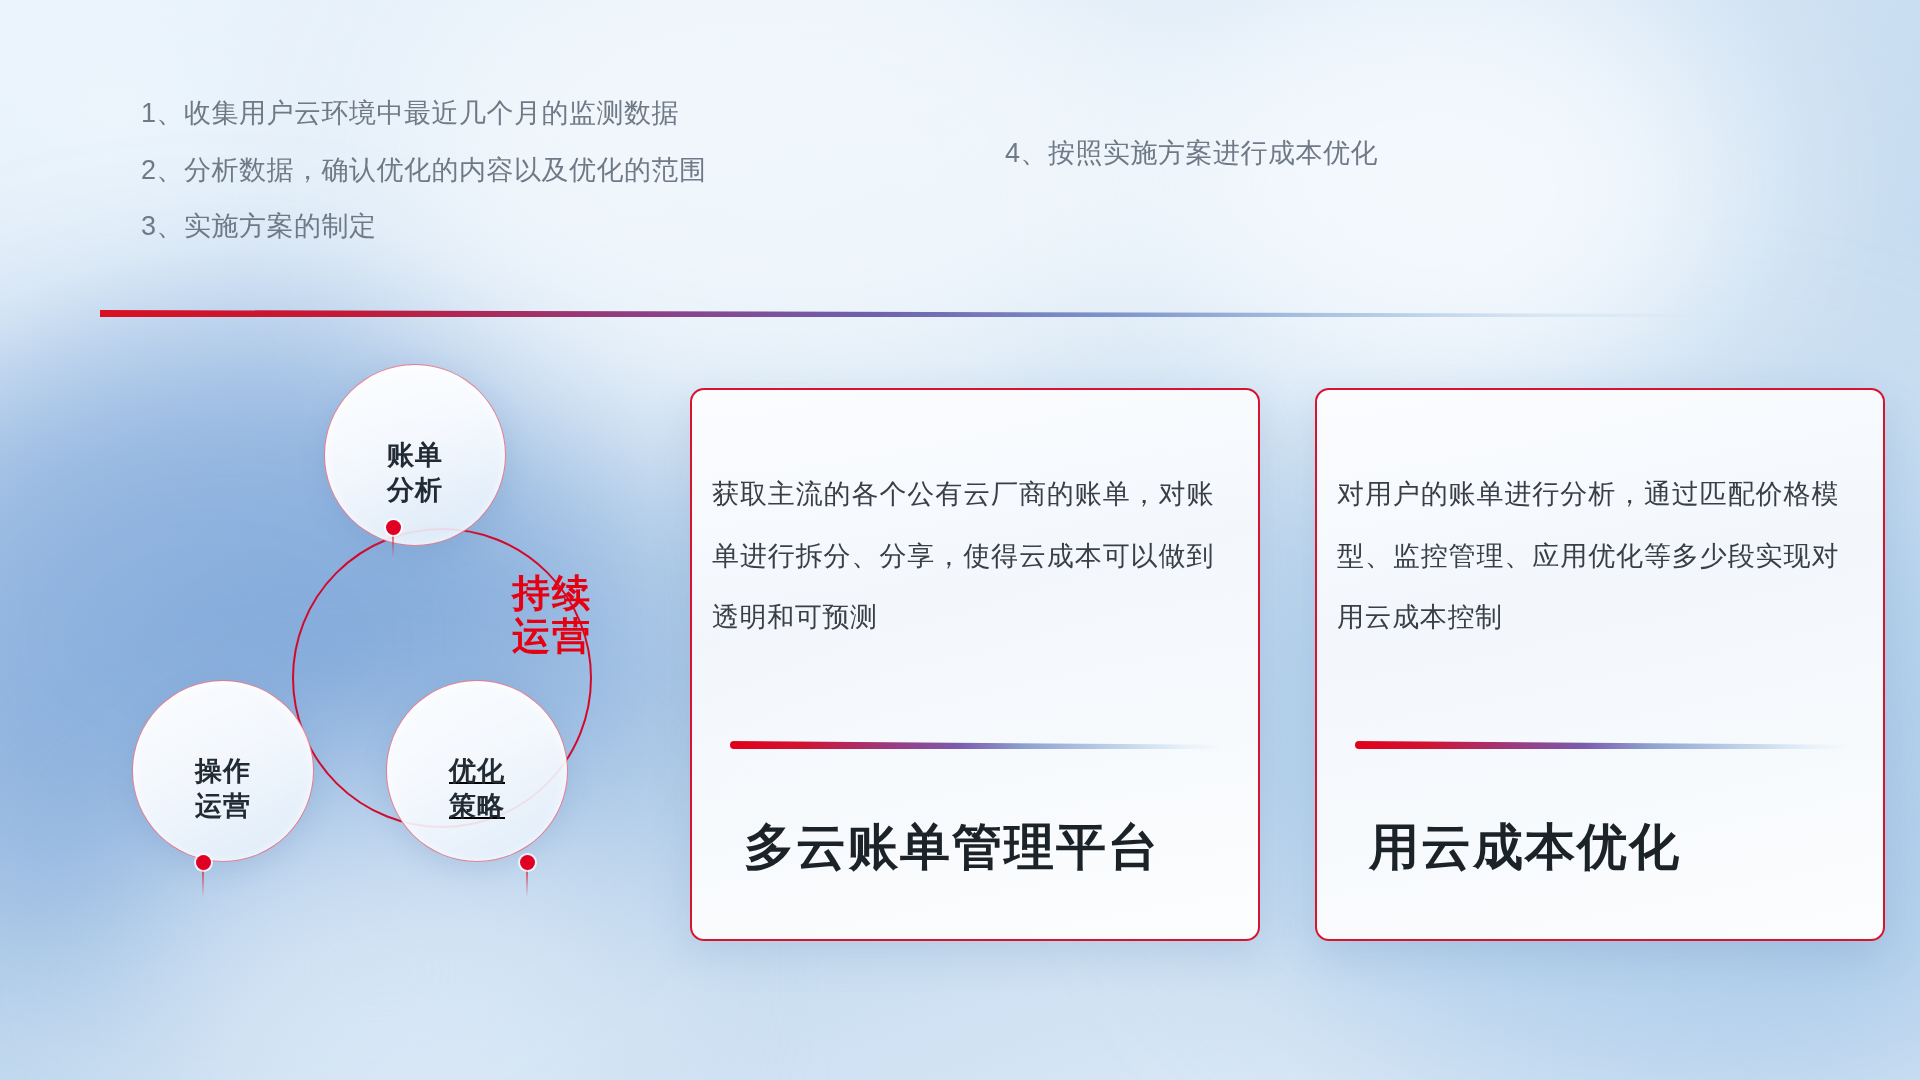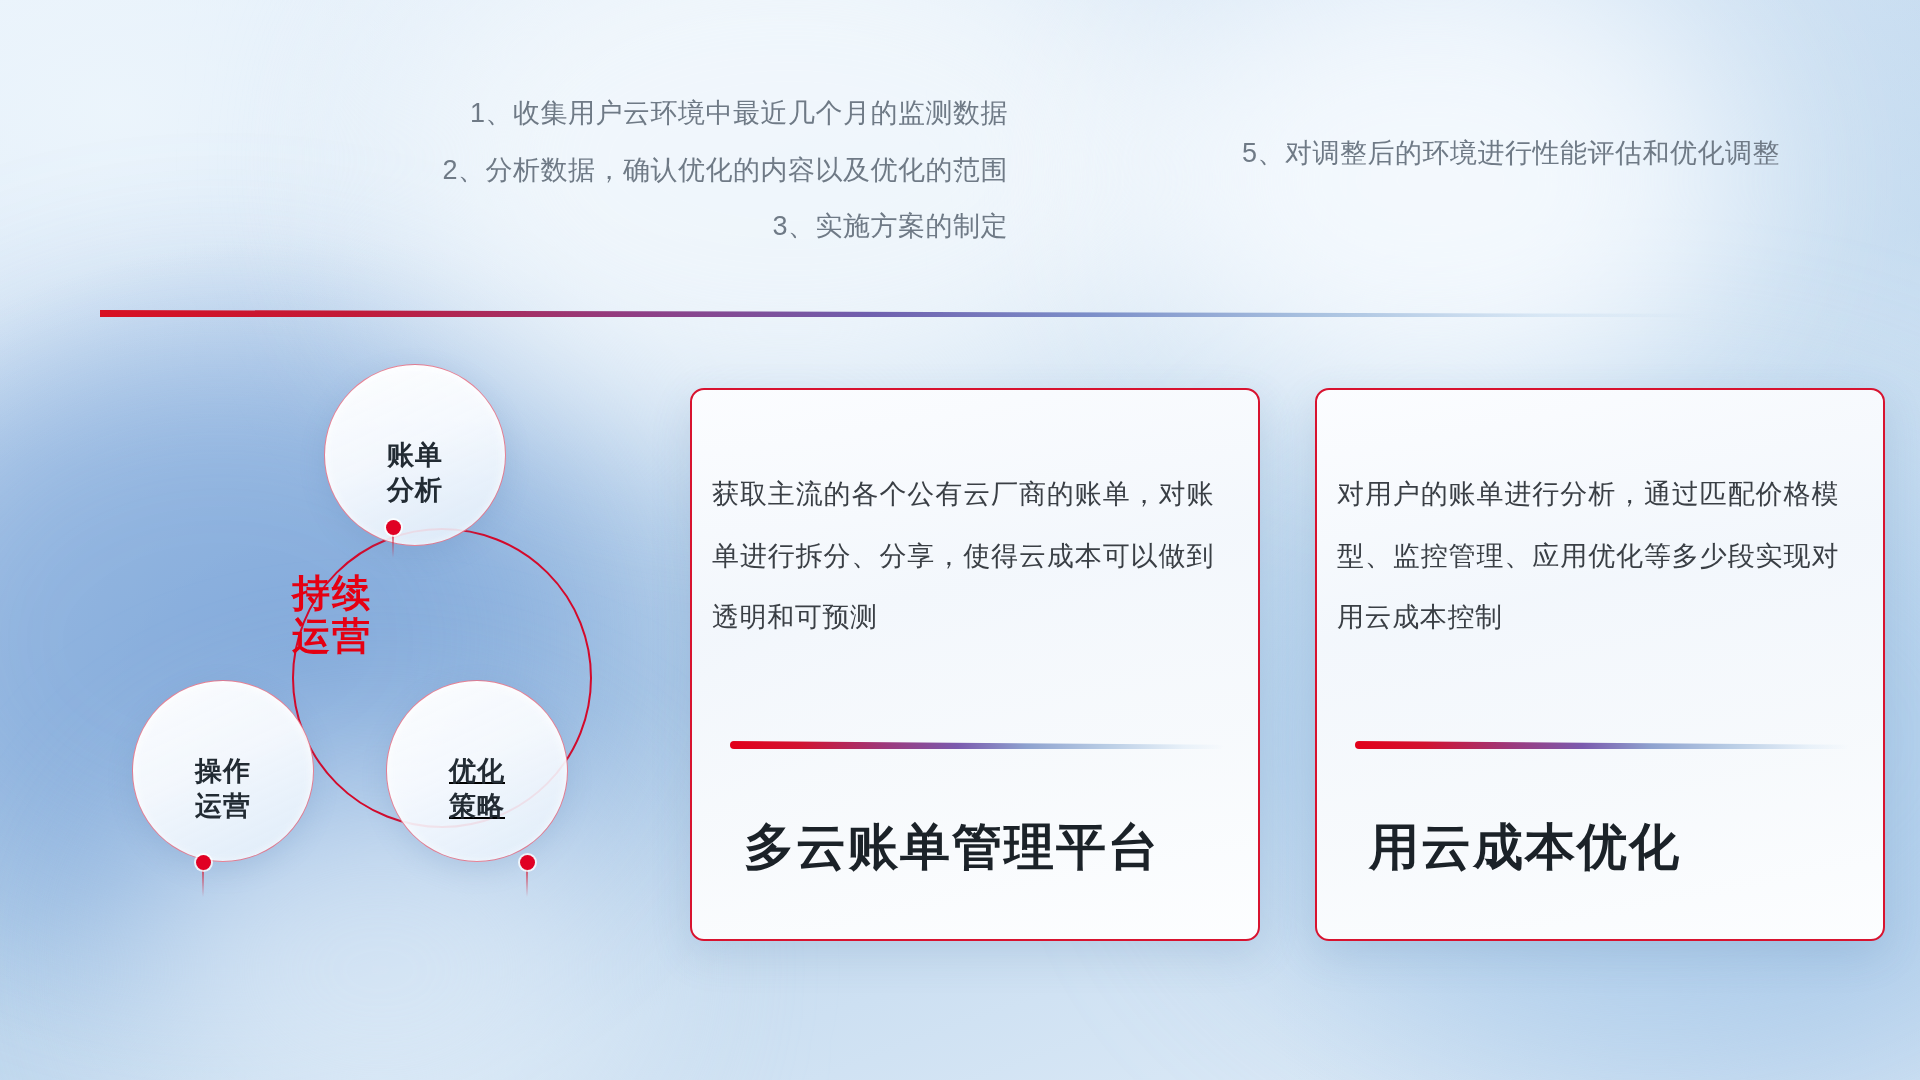--- a/index.html
+++ b/index.html
@@ -29,25 +29,24 @@
   .blob.b1 { width: 760px; height: 620px; left: -160px; top: 330px; background: rgba(105,150,210,0.45); }
   .blob.b2 { width: 820px; height: 560px; left: 380px; top: -120px; background: rgba(244,249,253,0.85); }
   .blob.b3 { width: 900px; height: 640px; right: -180px; top: 420px; background: rgba(160,196,231,0.55); }
   .blob.b4 { width: 620px; height: 480px; right: 180px; top: -60px; background: rgba(250,252,255,0.8); }
   .blob.b5 { width: 520px; height: 420px; left: 120px; top: 760px; background: rgba(228,240,250,0.7); }
 
   
   .steps {
     position: absolute;
     top: 96px;
-    left: 148px;
+    left: 141px;
     width: 1640px;
     display: flex;
-    gap: 12px;
-    text-align: right;
+    gap: 4px;
   }
   .steps-col { display: flex; flex-direction: column; }
   .steps-col.left  { width: 860px; gap: 22px; padding-top: 0; }
   .steps-col.right { width: 760px; gap: 22px; padding-top: 40px; }
 
   .step-line {
     font-size: 27px;
     line-height: 1.28;
     color: #6f7a86;
     letter-spacing: 0.5px;
@@ -114,21 +113,21 @@
   }
   .bubble.top    { left: 224px; top: 14px;  width: 182px; height: 182px; }
   .bubble.left   { left: 32px;  top: 330px; width: 182px; height: 182px; }
   .bubble.right  { left: 286px; top: 330px; width: 182px; height: 182px; text-decoration: underline; }
 
   .center-label {
     position: absolute;
     left: 192px;
     top: 222px;
     width: 300px;
-    text-align: left;
+    text-align: right;
     font-size: 38px;
     font-weight: 800;
     line-height: 1.14;
     color: #e50012;
     letter-spacing: 2px;
     white-space: pre-line;
   }
 
   .node-dot {
     position: absolute;
@@ -222,21 +221,21 @@
   <div class="blob b4"></div>
   <div class="blob b5"></div>
 
   <div class="steps">
     <div class="steps-col left">
       <div class="step-line">1、收集用户云环境中最近几个月的监测数据</div>
       <div class="step-line">2、分析数据，确认优化的内容以及优化的范围</div>
       <div class="step-line">3、实施方案的制定</div>
     </div>
     <div class="steps-col right">
-      <div class="step-line">5、对调整后的环境进行性能评估和优化调整</div>
+      <div class="step-line">4、按照实施方案进行成本优化</div>
     </div>
   </div>
 
   <div class="top-rule"></div>
 
   <div class="venn">
     <div class="ring"></div>
 
     <div class="center-label">持续
 运营</div>

